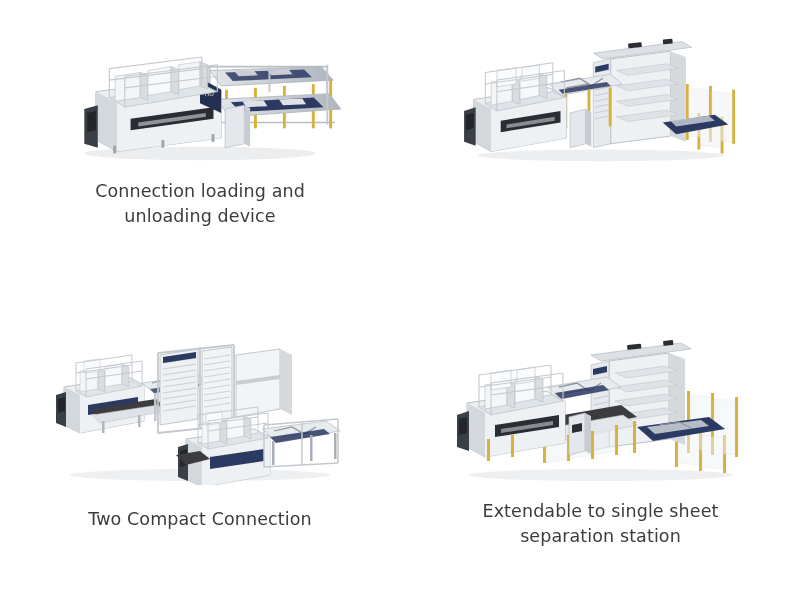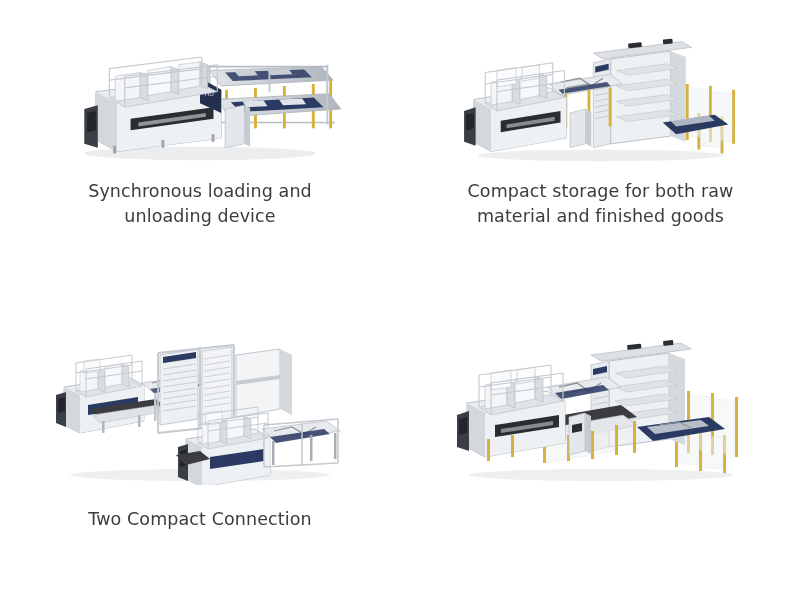--- a/index.html
+++ b/index.html
@@ -141,21 +141,21 @@
         <path d="M176 82 L196 78 L196 118 L176 122 Z" fill="#e4e8ec" stroke="#b4bac1" stroke-width="0.7"></path>
         <path d="M196 78 L202 81 L202 121 L196 118 Z" fill="#c7ccd2"></path>
 
         <g fill="#9ea5ac">
           <rect x="60" y="120" width="3" height="8"></rect>
             <rect x="110" y="114" width="3" height="8"></rect>
           <rect x="162" y="108" width="3" height="8"></rect>
         </g>
       </svg>
     </div>
-    <div class="caption">Synchronous loading and
+    <div class="caption">Connection loading and
 unloading device</div>
   </div>
 
   <div class="cell r1 c2">
     <div class="figure">
       <svg viewBox="0 0 300 140" xmlns="http://www.w3.org/2000/svg">
         <defs>
           <linearGradient id="g2a" x1="0" y1="0" x2="0" y2="1">
             <stop offset="0" stop-color="#f4f6f8"></stop>
               <stop offset="1" stop-color="#c9ced5"></stop>
@@ -244,22 +244,20 @@
         </g>
         <g stroke="#c5cad0" stroke-width="1.1" fill="none">
           <path d="M30 76 L30 44 M42 84 L42 52 M100 64 L100 34 M112 70 L112 42"></path>
           <path d="M30 44 L100 34 M42 52 L112 42 M30 56 L100 46 M42 64 L112 54"></path>
         </g>
 
         <path d="M118 86 L134 82 L134 118 L118 122 Z" fill="#e4e8ec" stroke="#b4bac1" stroke-width="0.7"></path>
         <path d="M134 82 L140 85 L140 121 L134 118 Z" fill="#c7ccd2"></path>
       </svg>
     </div>
-    <div class="caption">Compact storage for both raw
-material and finished goods</div>
   </div>
 
   <div class="cell r2 c1">
     <div class="figure">
       <svg viewBox="0 0 300 150" xmlns="http://www.w3.org/2000/svg">
         <defs>
           <linearGradient id="g3a" x1="0" y1="0" x2="0" y2="1">
             <stop offset="0" stop-color="#f4f6f8"></stop>
               <stop offset="1" stop-color="#c9ced5"></stop>
           </linearGradient>
@@ -487,15 +485,17 @@
         <g fill="#d7b13a">
             <rect x="36" y="104" width="3" height="22"></rect>
             <rect x="60" y="100" width="3" height="22"></rect>
           </g>
 
         <path d="M118 82 L134 78 L134 116 L118 120 Z" fill="#e4e8ec" stroke="#b4bac1" stroke-width="0.7"></path>
         <path d="M134 78 L140 81 L140 119 L134 116 Z" fill="#c7ccd2"></path>
         <path d="M121 90 L131 88 L131 96 L121 98 Z" fill="#2a2d33"></path>
       </svg>
     </div>
+    <div class="caption">Extendable to single sheet
+separation station</div>
   </div>
 
 </div>
 
 </body></html>

